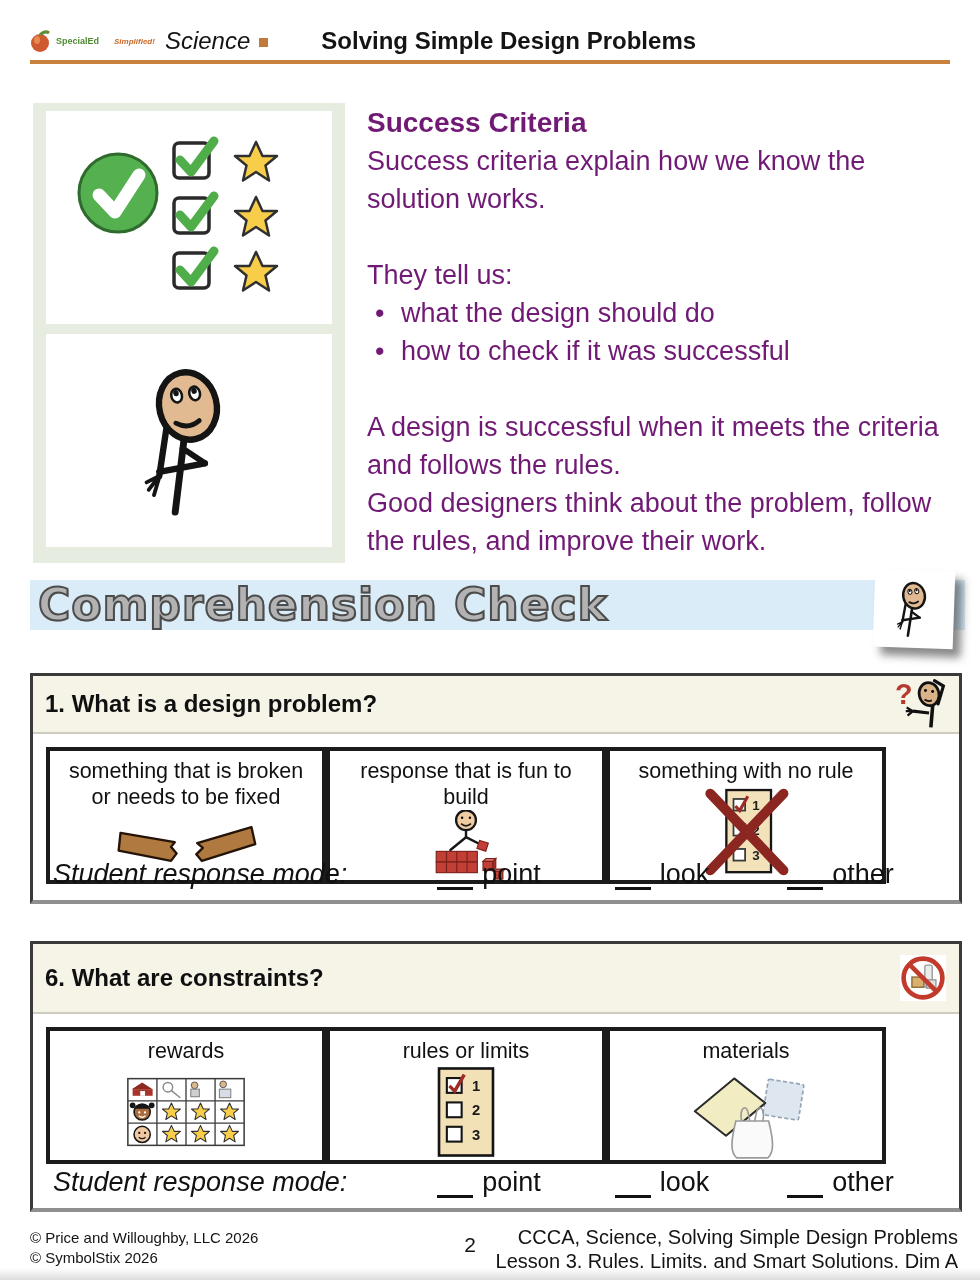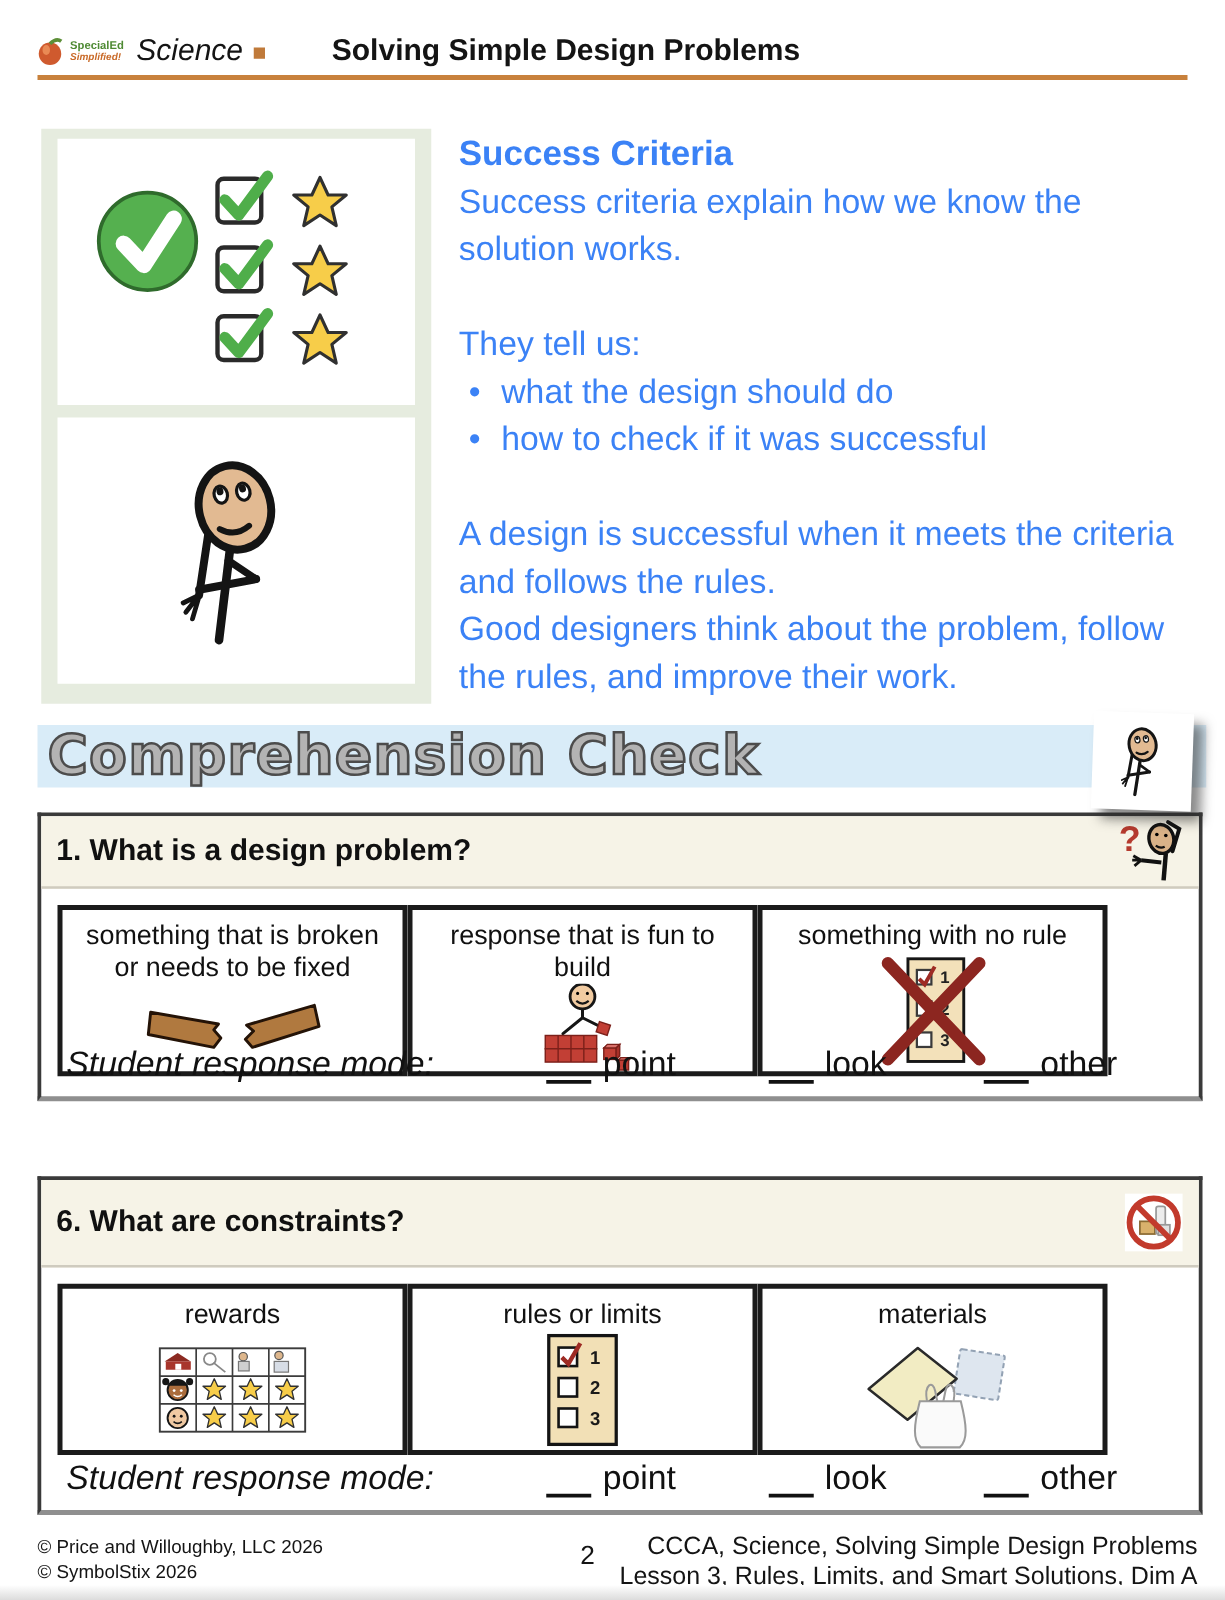--- a/index.html
+++ b/index.html
@@ -2,52 +2,52 @@
 <html><head>
 <meta charset="utf-8">
 <style>
   html,body{margin:0;padding:0;background:#fff;}
   .page{position:relative;width:980px;height:1280px;background:#ffffff;overflow:hidden;
         font-family:"Liberation Sans",sans-serif;color:#1d1d1d;}
 
   
   .header{position:absolute;left:28px;top:22px;height:38px;display:flex;align-items:center;}
   .logo{display:flex;align-items:center;margin-right:10px;}
-  .logo-text{display:flex;flex-direction:column;margin-left:2px;line-height:9px;}
+  .logo-text{display:flex;flex-direction:row;margin-left:2px;line-height:9px;gap:15px;}
   .logo-line1{font-size:9px;font-weight:bold;color:#4e8a33;}
   .logo-line2{font-size:8px;font-weight:bold;font-style:italic;color:#c96a28;}
   .subject{font-style:italic;font-size:24px;color:#141414;}
   .hbullet{width:9px;height:9px;background:#c07a3a;margin:3px 9px 0 9px;}
   .htitle{font-weight:bold;font-size:24px;color:#141414;margin-left:44px;}
   .header-rule{position:absolute;left:30px;top:60px;width:920px;height:4px;background:#c8813c;}
 
   
   .intro-panel{position:absolute;left:33px;top:103px;width:312px;height:460px;background:#e6ecdf;}
   .img-box{position:absolute;left:13px;width:286px;height:213px;background:#fff;
            display:flex;align-items:center;justify-content:center;}
   .box1{top:8px;} .box2{top:231px;}
-  .intro-text{position:absolute;left:367px;top:104px;width:578px;font-size:27px;line-height:38px;color:#3b82f6;}
+  .intro-text{position:absolute;left:367px;top:104px;width:578px;font-size:27px;line-height:38px;color:#701a75;}
   .intro-heading{font-weight:bold;font-size:28px;}
   .sp{height:38px;}
   .bullet-line{padding-left:34px;position:relative;}
   .bullet-line::before{content:"\2022";position:absolute;left:8px;}
 
   
   .banner{position:absolute;left:30px;top:580px;width:935px;height:50px;background:#d9ecf8;}
   .banner-title{display:block;padding-left:8px;font-family:"DejaVu Sans",sans-serif;font-size:44px;
                 font-weight:bold;line-height:50px;color:#b3b3b3;letter-spacing:1px;
                 -webkit-text-stroke:2px #4c4c4c;text-shadow:1px 1px 0 #8a8a8a;}
   .banner-card{position:absolute;left:874px;top:570px;width:80px;height:78px;background:#fff;
                transform:rotate(2deg);box-shadow:8px 8px 9px rgba(40,40,40,0.55);
                display:flex;align-items:center;justify-content:center;z-index:2;}
 
   
   .qblock{position:absolute;left:30px;width:932px;background:#fff;box-sizing:border-box;
           border:3px solid #3a3a3a;border-bottom:4px solid #8f8f8f;}
-  #q1{top:650px;height:231px;} #q2{top:941px;height:271px;}
+  #q1{top:673px;height:231px;} #q2{top:941px;height:271px;}
   .qheader{background:#f6f3e7;border-bottom:2px solid #cfcbbf;position:relative;display:flex;
            align-items:center;padding-left:12px;font-size:24px;font-weight:bold;color:#101010;}
   #q1 .qheader{height:56px;} #q2 .qheader{height:68px;}
   .qicon{position:absolute;right:12px;top:50%;transform:translateY(-50%);display:flex;}
   .qchoices{display:flex;padding:13px 0 0 13px;}
   .choice{width:280px;height:137px;border:4px solid #1b1b1b;box-sizing:border-box;background:#fff;
           display:flex;flex-direction:column;align-items:center;}
   .choice-label{font-size:21.5px;line-height:26px;text-align:center;padding-top:7px;max-width:258px;color:#111;}
   .choice-icon{flex:1;display:flex;align-items:center;justify-content:center;overflow:hidden;}
   .qresponse{position:absolute;left:0;bottom:10px;width:100%;display:flex;align-items:flex-end;

